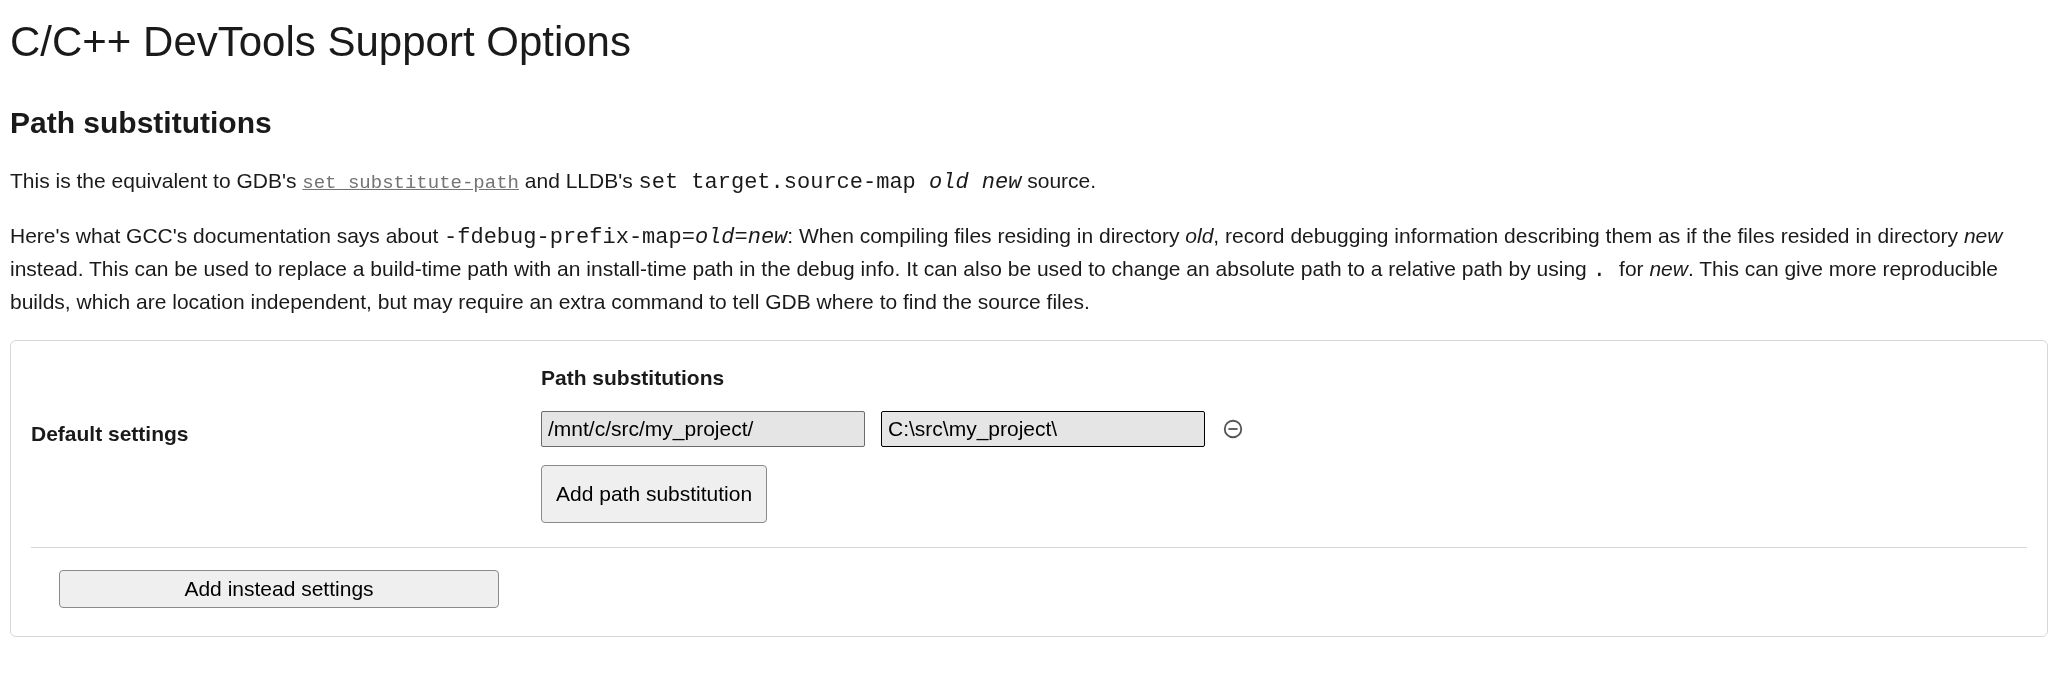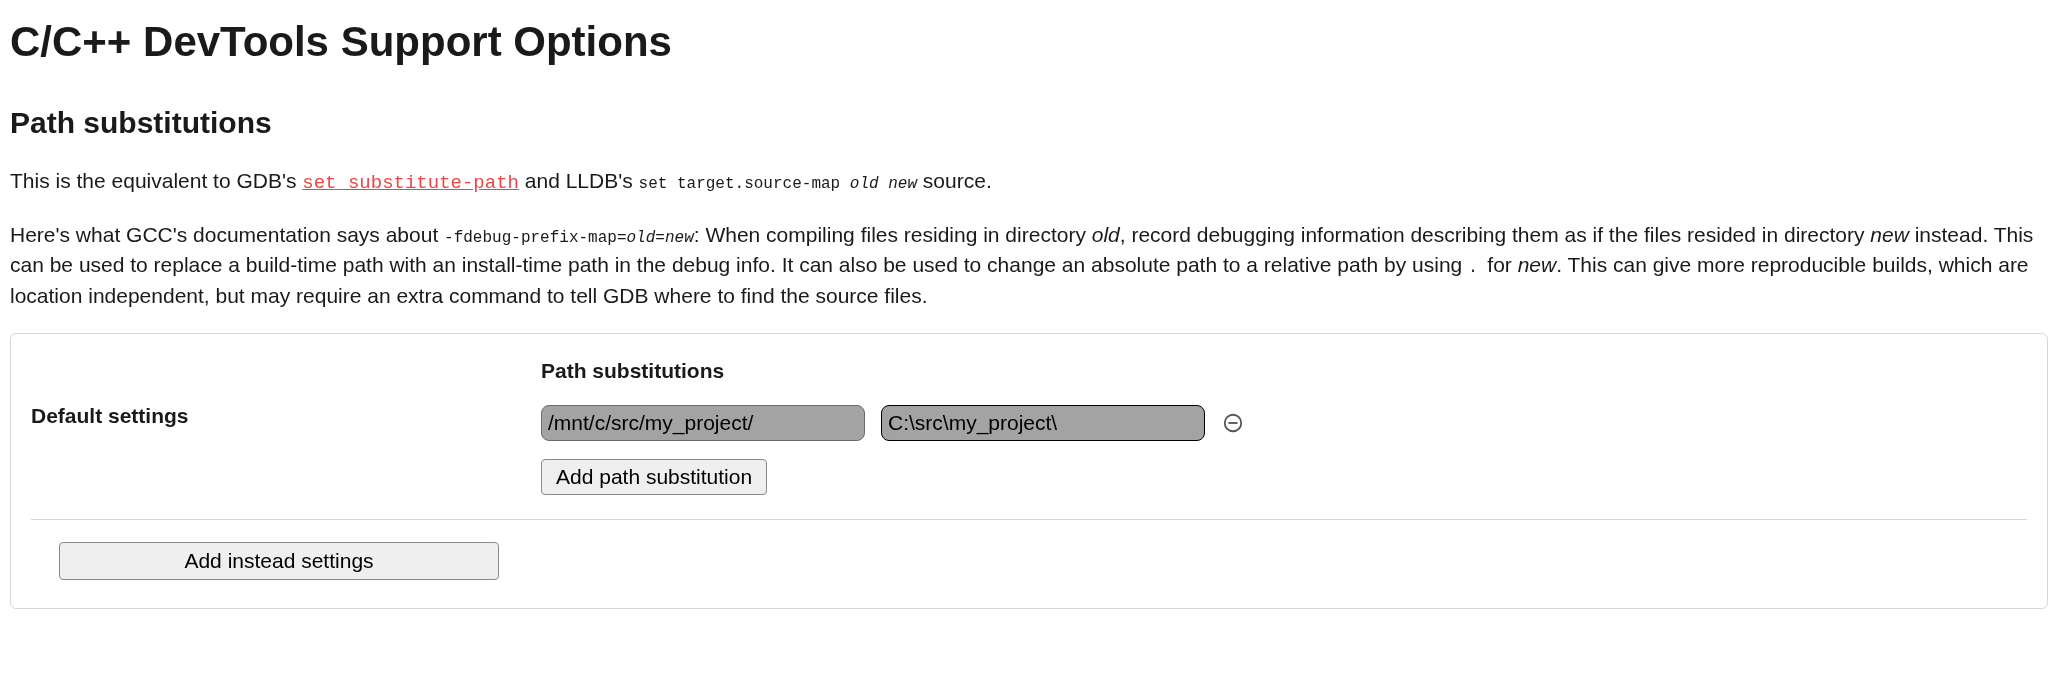--- a/index.html
+++ b/index.html
@@ -9,41 +9,41 @@
     color: #1a1a1a;
     font-family: "Segoe UI", Arial, sans-serif;
     font-size: 21px;
     line-height: 1.45;
   }
   .page {
     padding: 6px 10px 30px 10px;
   }
   h1 {
     font-size: 42px;
-    font-weight: 700;
+    font-weight: 400;
     margin: 6px 0 28px 0;
   }
   h2 {
     font-size: 30px;
     font-weight: 700;
     margin: 18px 0 22px 0;
   }
   p {
     margin: 0 0 22px 0;
     max-width: 2030px;
   }
   a.code-link {
-    color: #ef4444;
+    color: #737373;
     text-decoration: underline;
     font-family: Consolas, "Courier New", monospace;
     font-size: 19px;
   }
   code {
     font-family: Consolas, "Courier New", monospace;
-    font-size: 16px;
+    font-size: 22px;
   }
   em.ital {
     font-style: italic;
     font-family: inherit;
   }
   .panel {
     border: 1px solid #d7d7d7;
     border-radius: 6px;
     padding: 22px 20px 28px 20px;
   }
@@ -69,43 +69,43 @@
     align-items: center;
     gap: 16px;
     margin-bottom: 18px;
   }
   input[type="text"] {
     font-family: "Segoe UI", Arial, sans-serif;
     font-size: 21px;
     padding: 2px 6px;
     height: 30px;
     border: 1px solid #6b6b6b;
-    border-radius: 8px;
-    background: #a3a3a3;
+    border-radius: 2px;
+    background: #e5e5e5;
     width: 310px;
   }
   input[type="text"].active {
     border: 1px solid #000;
   }
   .remove-icon {
     display: inline-flex;
     align-items: center;
     justify-content: center;
     width: 24px;
     height: 24px;
     cursor: pointer;
   }
   .remove-icon svg {
     width: 22px;
     height: 22px;
   }
   button.small {
     font-family: "Segoe UI", Arial, sans-serif;
     font-size: 21px;
-    padding: 5px 14px;
+    padding: 16px 14px;
     border: 1px solid #8a8a8a;
     border-radius: 4px;
     background: #efefef;
     cursor: pointer;
   }
   hr.divider {
     border: none;
     border-top: 1px solid #d7d7d7;
     margin: 24px 0 22px 0;
   }

